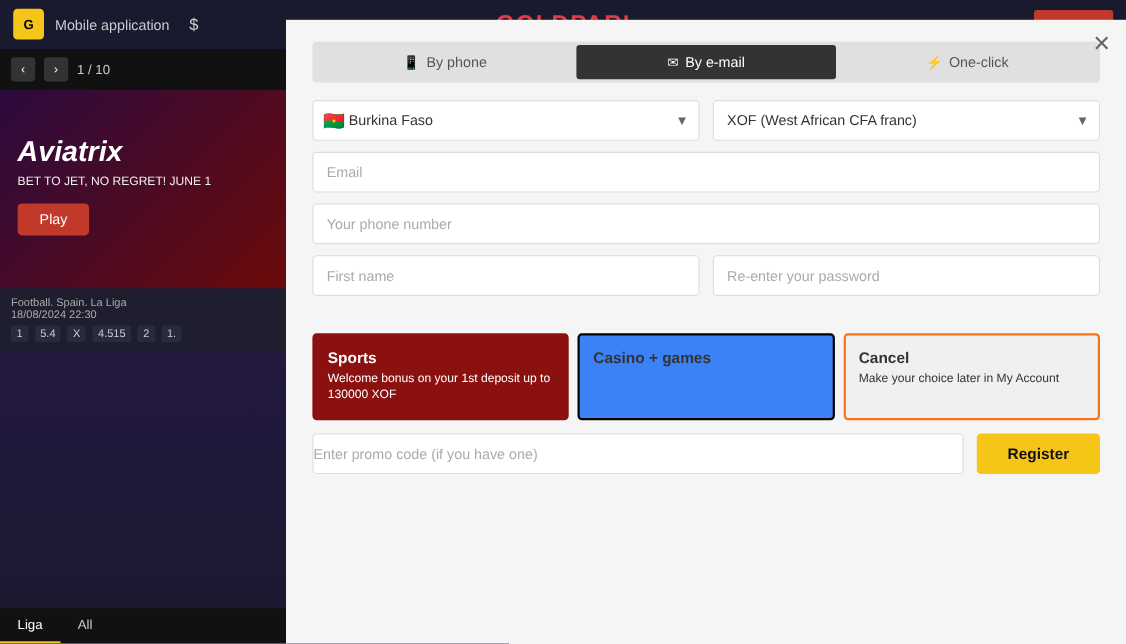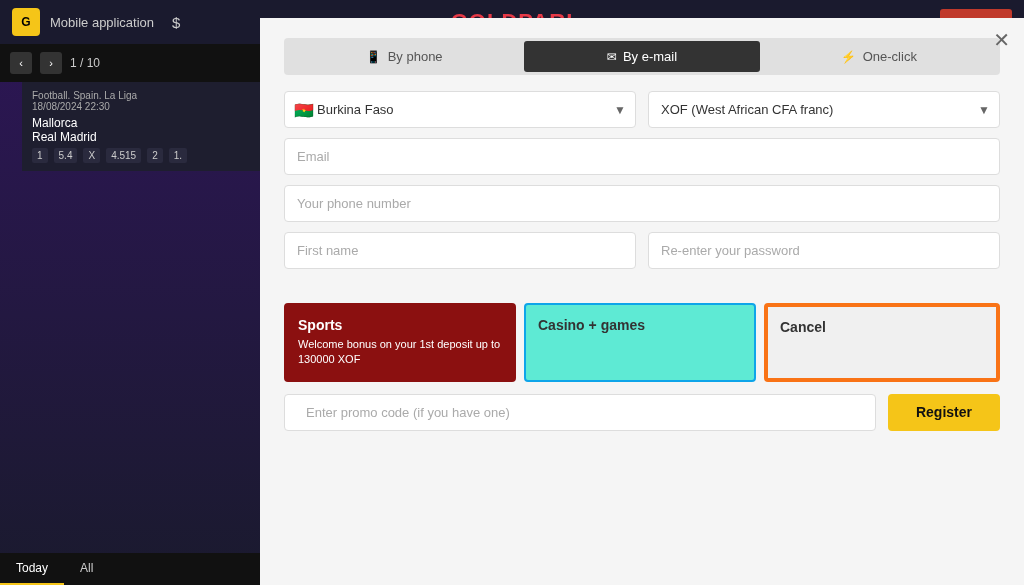--- a/index.html
+++ b/index.html
@@ -123,21 +123,20 @@
       padding: 7px 20px;
       border-radius: 4px;
       font-size: 13px;
       cursor: pointer;
       width: fit-content;
       margin-top: 8px;
     }
     .bg-match-section {
       background: #1e1e2f;
       padding: 8px 10px;
-      margin-left: 22px;
     }
     .bg-match-league {
       color: #aaa;
       font-size: 10px;
       margin-bottom: 4px;
     }
     .bg-match-teams {
       color: #fff;
       font-size: 12px;
     }
@@ -290,48 +289,48 @@
       cursor: pointer;
       border: 2px solid transparent;
       margin-top: 24px;
     }
     .bonus-card.sports {
       background: #8b1010;
       color: #fff;
       border-color: #8b1010;
     }
     .bonus-card.casino {
-      background: #5eead4;
+      background: #3b82f6;
       color: #333;
-      border: 2px solid #0ea5e9;
+      border: 2px solid #000000;
     }
     .bonus-card.cancel-card {
       background: #f0f0f0;
       color: #333;
-      border: 4px solid #f97316;
+      border: 2px solid #f97316;
     }
     .bonus-title {
       font-size: 14px;
       font-weight: bold;
       margin-bottom: 4px;
     }
     .bonus-desc {
       font-size: 11px;
       line-height: 1.4;
     }
 
     
     .bottom-row {
       display: flex;
       gap: 12px;
       margin-top: 4px;
     }
     .promo-input {
       flex: 1;
-      padding: 10px 21px;
+      padding: 10px 0;
       border: 1px solid #ddd;
       border-radius: 4px;
       font-size: 13px;
       background: #fff;
       color: #333;
       outline: none;
     }
     .promo-input::placeholder {
       color: #aaa;
     }
@@ -368,40 +367,41 @@
 <div class="bg-content">
   <div class="bg-nav">
     <div class="bg-nav-arrow">
       <span>‹</span>
     </div>
     <div class="bg-nav-arrow">
       <span>›</span>
     </div>
     <span class="bg-nav-counter">1 / 10</span>
   </div>
+  <div class="bg-game-banner">
+    <div class="bg-game-title">Aviatrix</div>
+    <div class="bg-game-sub">BET TO JET, NO REGRET! JUNE 1</div>
+    <button class="bg-play-btn">Play</button>
+  </div>
   <div class="bg-match-section">
     <div class="bg-match-league">
       <span>Football. Spain. La Liga</span><br>
       <span>18/08/2024 22:30</span>
-    </div>
-    <div class="bg-match-teams">
-      <div>Mallorca</div>
-      <div>Real Madrid</div>
     </div>
     <div class="bg-match-odds">
       <span class="bg-match-odd">1</span>
       <span class="bg-match-odd">5.4</span>
       <span class="bg-match-odd">X</span>
       <span class="bg-match-odd">4.515</span>
       <span class="bg-match-odd">2</span>
       <span class="bg-match-odd">1.</span>
     </div>
   </div>
   <div class="bg-tabs-bottom">
-    <div class="bg-tab active">Today</div>
+    <div class="bg-tab active">Liga</div>
     <div class="bg-tab">All</div>
   </div>
 </div>
 
 <div class="modal">
   <button class="modal-close">✕</button>
 
   <div class="reg-tabs">
     <button class="reg-tab">
       <span class="reg-tab-icon">📱</span>
@@ -458,20 +458,21 @@
   <div class="bonus-row">
     <div class="bonus-card sports">
       <div class="bonus-title">Sports</div>
       <div class="bonus-desc">Welcome bonus on your 1st deposit up to 130000 XOF</div>
     </div>
     <div class="bonus-card casino">
       <div class="bonus-title">Casino + games</div>
     </div>
     <div class="bonus-card cancel-card">
       <div class="bonus-title">Cancel</div>
+      <div class="bonus-desc">Make your choice later in My Account</div>
     </div>
   </div>
 
   <div class="bottom-row">
     <input type="text" class="promo-input" placeholder="Enter promo code (if you have one)" style="">
     <button class="register-btn">Register</button>
   </div>
 </div>
 
 </body></html>

